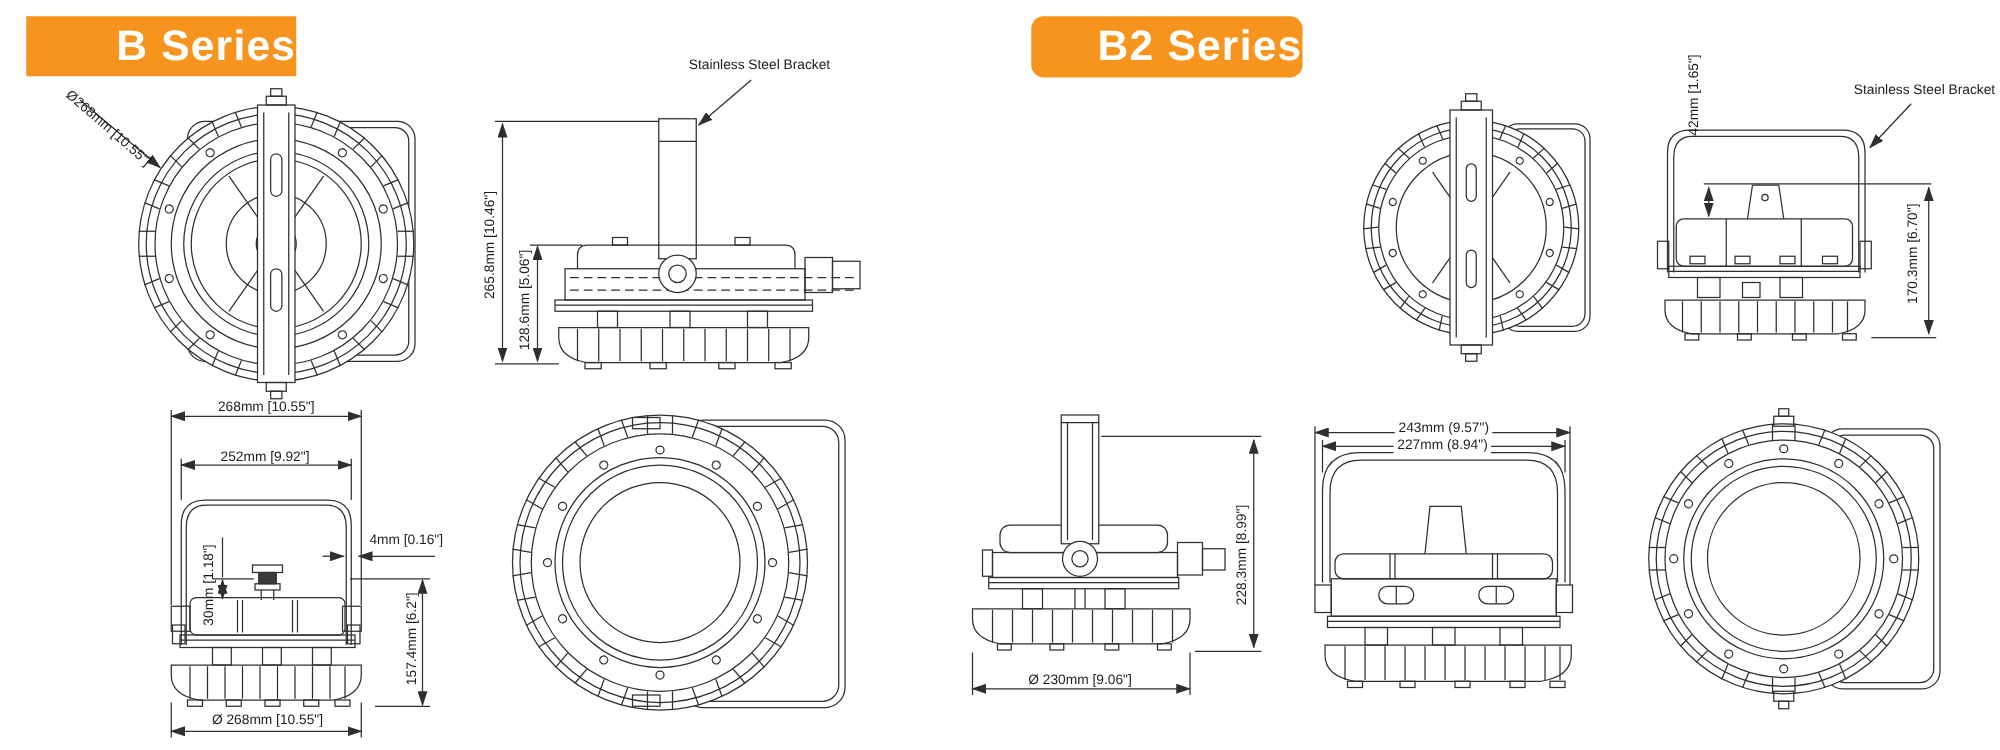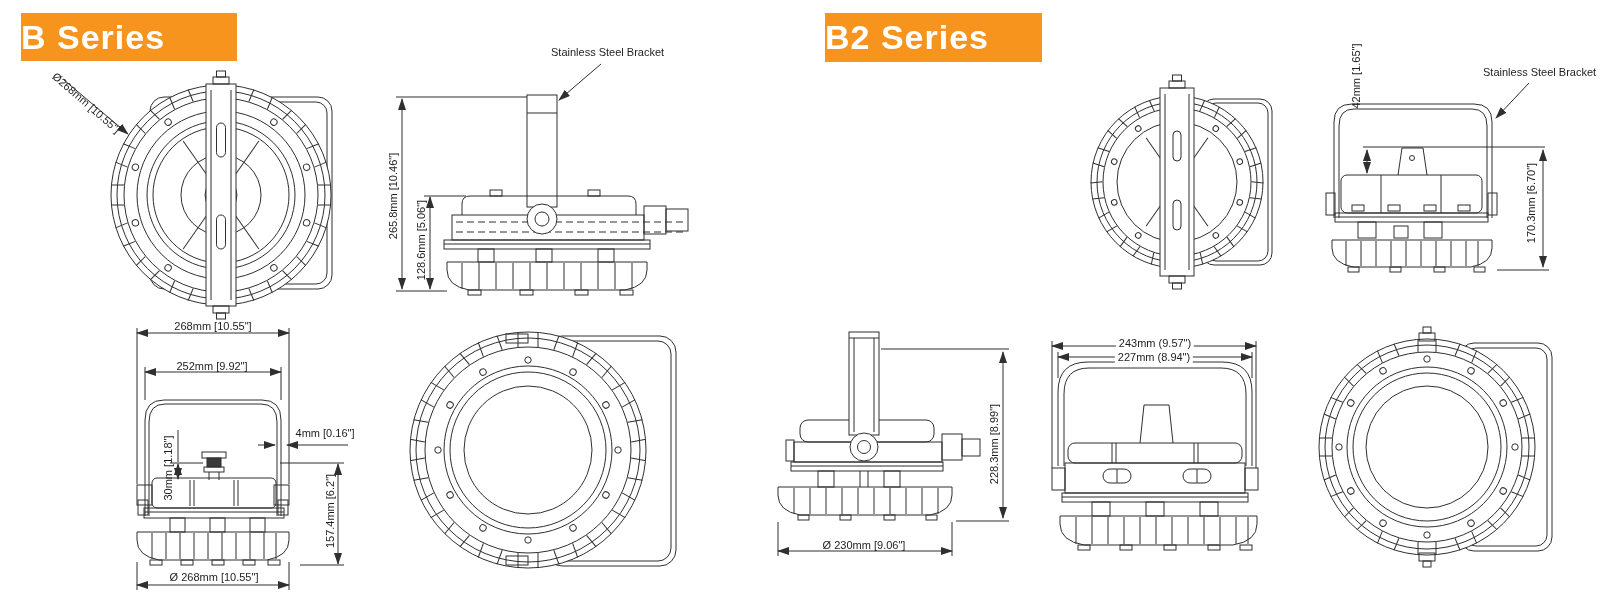--- a/index.html
+++ b/index.html
@@ -1,21 +1,21 @@
 <!DOCTYPE html>
 <html><head>
 <meta charset="utf-8">
 <style>
   html,body{margin:0;padding:0;background:#fff;}
   .sheet{position:relative;width:1600px;height:600px;background:#fff;overflow:hidden;
          font-family:"Liberation Sans",sans-serif;}
   .hdr{position:absolute;background:#F7941E;color:#fff;font-weight:bold;font-size:34px;
-       display:flex;align-items:center;justify-content:flex-start;letter-spacing:1px;}
+       display:flex;align-items:center;justify-content:flex-end;letter-spacing:1px;}
   .hdr-b{left:21px;top:13px;width:216px;height:48px;}
-  .hdr-b2{left:825px;top:13px;width:217px;height:49px;}
+  .hdr-b2{left:825px;top:13px;width:217px;height:49px;border-radius:10px;}
   svg.art{position:absolute;left:0;top:0;}
   .dim,.note{position:absolute;font-size:11px;color:#1d1d1d;white-space:nowrap;line-height:13px;}
   .c{transform-origin:0 0;transform:translate(-50%,-50%);}
   .v{transform-origin:0 0;transform:rotate(-90deg) translate(-50%,-50%);}
   .diag{transform-origin:0 0;transform:rotate(41deg);}
   .bgw{background:#fff;padding:0 3px;}
 </style>
 </head>
 <body>
 

